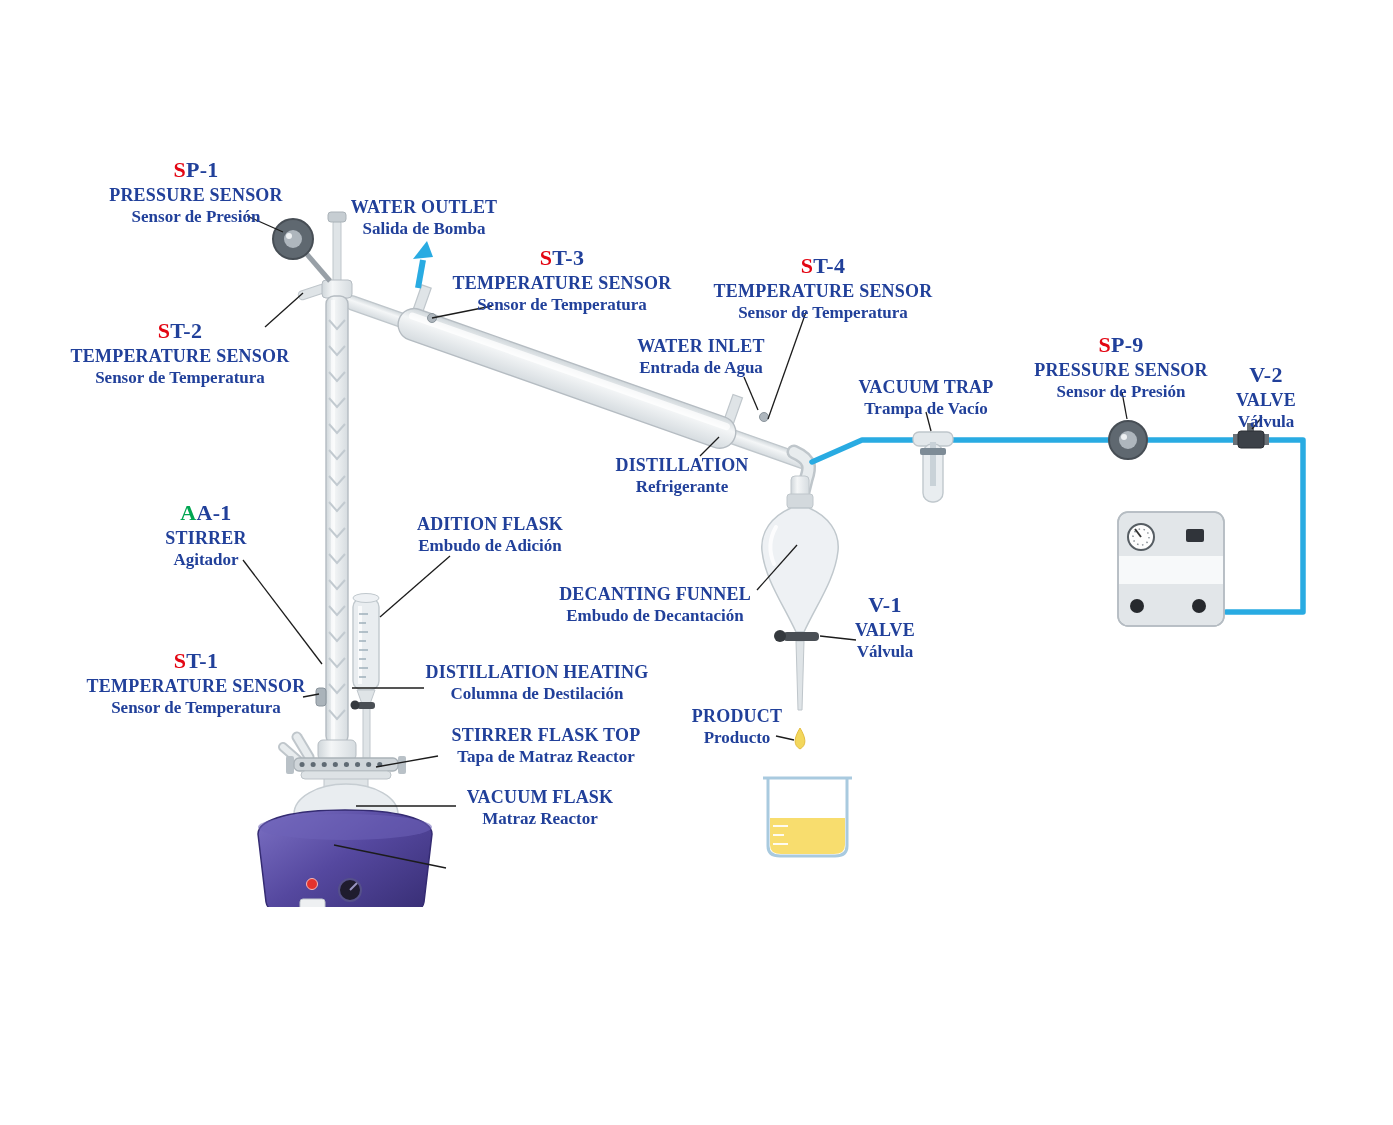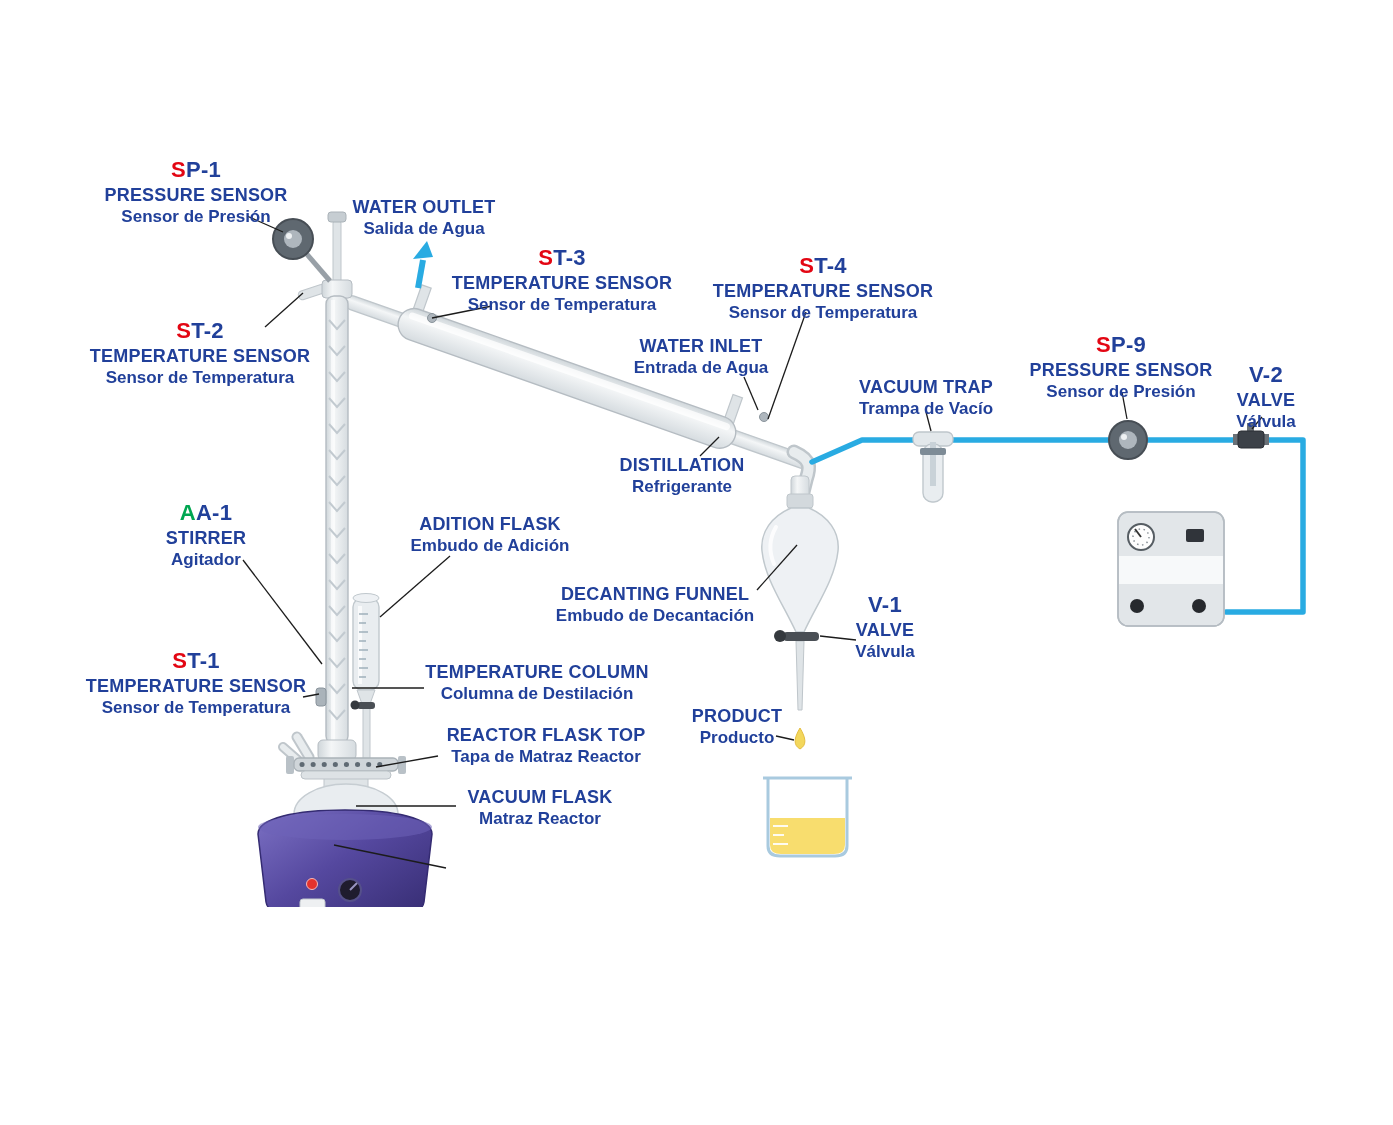--- a/index.html
+++ b/index.html
@@ -2,21 +2,21 @@
 <html style="--label-blue: #21409a; --sensor-red: #e30613; --actuator-green: #00a651; --line-cyan: #29abe2;"><head>
 <meta charset="utf-8">
 <style>
   * { margin: 0; padding: 0; box-sizing: border-box; }
   html, body { background: #ffffff; }
   .stage {
     position: relative;
     width: 1393px;
     height: 907px;
     background: #ffffff;
-    font-family: Liberation Sans, sans-serif;
+    font-family: Liberation Serif, serif;
     overflow: hidden;
   }
   svg.diagram { position: absolute; inset: 0; }
   .lbl {
     position: absolute;
     transform: translateX(-50%);
     text-align: center;
     font-weight: bold;
     color: var(--label-blue, #21409a);
     white-space: nowrap;
@@ -221,36 +221,36 @@
   </svg>
 
   <div class="lbl" style="left:196px;top:157px">
     <div class="code"><span class="pfx-red">S</span><span>P-1</span></div>
     <div class="en">PRESSURE SENSOR</div>
     <div class="es">Sensor de Presión</div>
   </div>
 
   <div class="lbl" style="left:424px;top:197px">
     <div class="en">WATER OUTLET</div>
-    <div class="es">Salida de Agua</div>
+    <div class="es">Salida de Bomba</div>
   </div>
 
   <div class="lbl" style="left:562px;top:245px">
     <div class="code"><span class="pfx-red">S</span><span>T-3</span></div>
     <div class="en">TEMPERATURE SENSOR</div>
     <div class="es">Sensor de Temperatura</div>
   </div>
 
   <div class="lbl" style="left:823px;top:253px">
     <div class="code"><span class="pfx-red">S</span><span>T-4</span></div>
     <div class="en">TEMPERATURE SENSOR</div>
     <div class="es">Sensor de Temperatura</div>
   </div>
 
-  <div class="lbl" style="left:200px;top:318px">
+  <div class="lbl" style="left:180px;top:318px">
     <div class="code"><span class="pfx-red">S</span><span>T-2</span></div>
     <div class="en">TEMPERATURE SENSOR</div>
     <div class="es">Sensor de Temperatura</div>
   </div>
 
   <div class="lbl" style="left:701px;top:336px">
     <div class="en">WATER INLET</div>
     <div class="es">Entrada de Agua</div>
   </div>
 
@@ -298,26 +298,26 @@
     <div class="es">Válvula</div>
   </div>
 
   <div class="lbl" style="left:196px;top:648px">
     <div class="code"><span class="pfx-red">S</span><span>T-1</span></div>
     <div class="en">TEMPERATURE SENSOR</div>
     <div class="es">Sensor de Temperatura</div>
   </div>
 
   <div class="lbl" style="left:537px;top:662px">
-    <div class="en">TEMPERATURE COLUMN</div>
+    <div class="en">DISTILLATION HEATING</div>
     <div class="es">Columna de Destilación</div>
   </div>
 
   <div class="lbl" style="left:546px;top:725px">
-    <div class="en">REACTOR FLASK TOP</div>
+    <div class="en">STIRRER FLASK TOP</div>
     <div class="es">Tapa de Matraz Reactor</div>
   </div>
 
   <div class="lbl" style="left:737px;top:706px">
     <div class="en">PRODUCT</div>
     <div class="es">Producto</div>
   </div>
 
   <div class="lbl" style="left:540px;top:787px">
     <div class="en">VACUUM FLASK</div>

